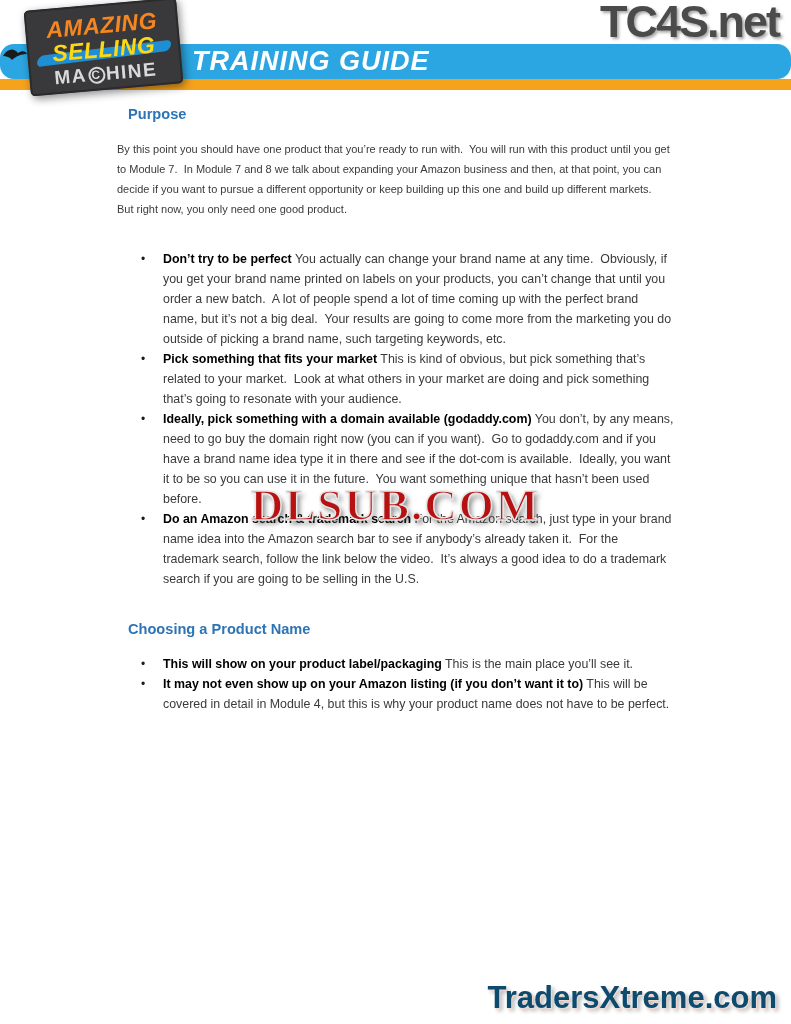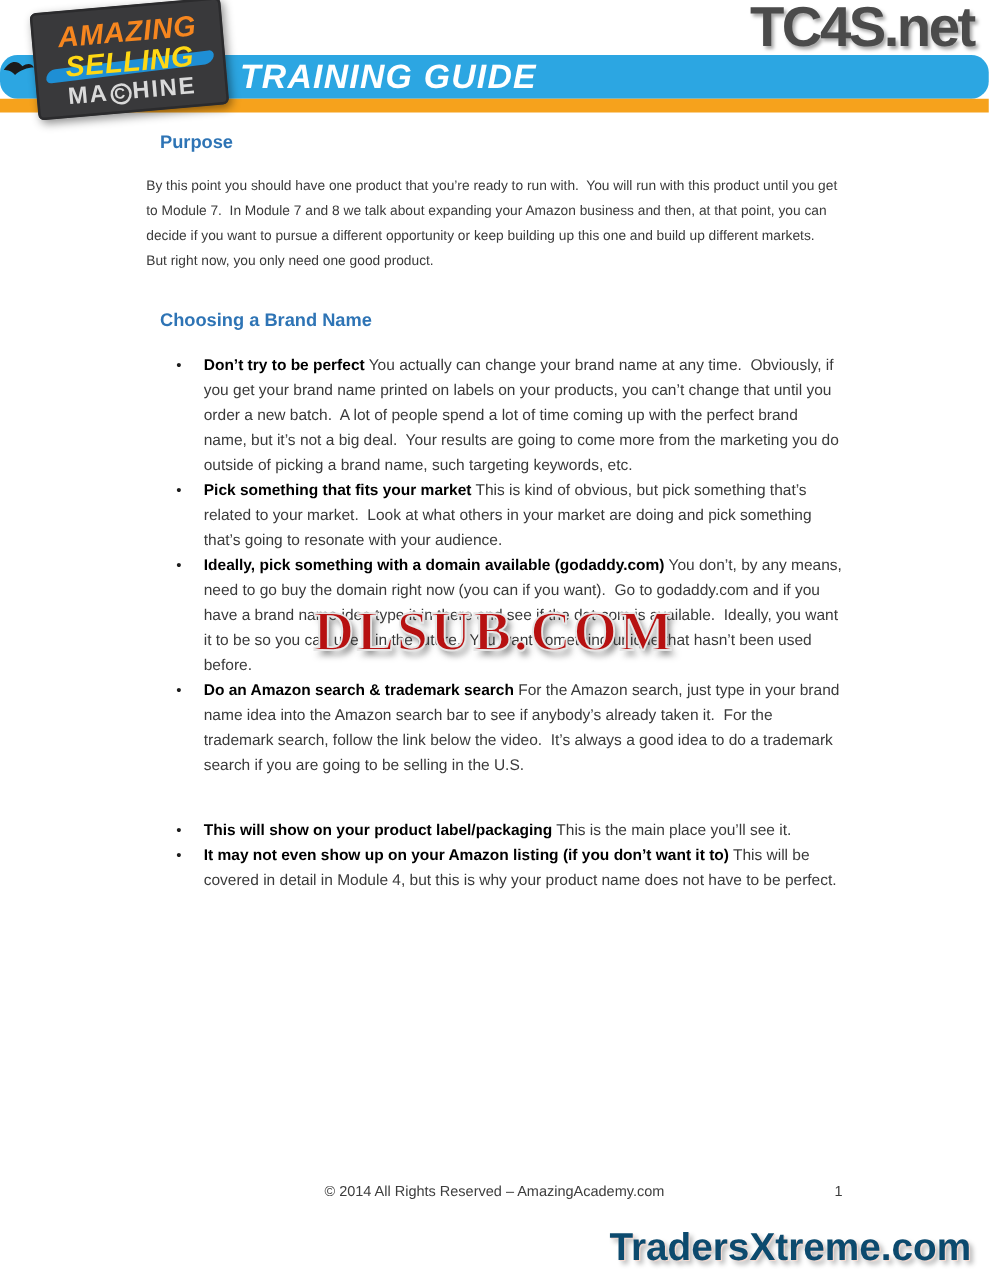--- a/index.html
+++ b/index.html
@@ -84,21 +84,20 @@
       <span class="gear-c">C</span>
       <span>HINE</span>
     </div>
   </div>
 
   <div class="doc">
 
     <h2>Purpose</h2>
     <p class="bodytext">By this point you should have one product that you’re ready to run with.  You will run with this product until you get to Module 7.  In Module 7 and 8 we talk about expanding your Amazon business and then, at that point, you can decide if you want to pursue a different opportunity or keep building up this one and build up different markets.  But right now, you only need one good product.</p>
 
-    <h2>Choosing a Brand Name</h2>
     <div class="bullets">
       <div class="bullet">
         <span class="marker">•</span>
         <span class="bullet-content">
           <span class="bullet-title">Don’t try to be perfect</span>
           <span class="bullet-body">You actually can change your brand name at any time.  Obviously, if you get your brand name printed on labels on your products, you can’t change that until you order a new batch.  A lot of people spend a lot of time coming up with the perfect brand name, but it’s not a big deal.  Your results are going to come more from the marketing you do outside of picking a brand name, such targeting keywords, etc.</span>
         </span>
       </div>
       <div class="bullet">
         <span class="marker">•</span>
@@ -116,39 +115,36 @@
       </div>
       <div class="bullet">
         <span class="marker">•</span>
         <span class="bullet-content">
           <span class="bullet-title">Do an Amazon search &amp; trademark search</span>
           <span class="bullet-body">For the Amazon search, just type in your brand name idea into the Amazon search bar to see if anybody’s already taken it.  For the trademark search, follow the link below the video.  It’s always a good idea to do a trademark search if you are going to be selling in the U.S.</span>
         </span>
       </div>
     </div>
 
+    <h2>Choosing a Product Name</h2>
     <div class="bullets">
       <div class="bullet">
         <span class="marker">•</span>
         <span class="bullet-content">
           <span class="bullet-title">This will show on your product label/packaging</span>
           <span class="bullet-body">This is the main place you’ll see it.</span>
         </span>
       </div>
       <div class="bullet">
         <span class="marker">•</span>
         <span class="bullet-content">
           <span class="bullet-title">It may not even show up on your Amazon listing (if you don’t want it to)</span>
           <span class="bullet-body">This will be covered in detail in Module 4, but this is why your product name does not have to be perfect.</span>
         </span>
       </div>
     </div>
   </div>
 
-  <div class="footer">
-    <span class="copyright">© 2014 All Rights Reserved – AmazingAcademy.com</span>
-    <span class="pagenum">1</span>
-  </div>
 
   <div class="wm-mid">DLSUB.COM</div>
   <div class="wm-bottom">TradersXtreme.com</div>
 
 </div>
 
 </body></html>

